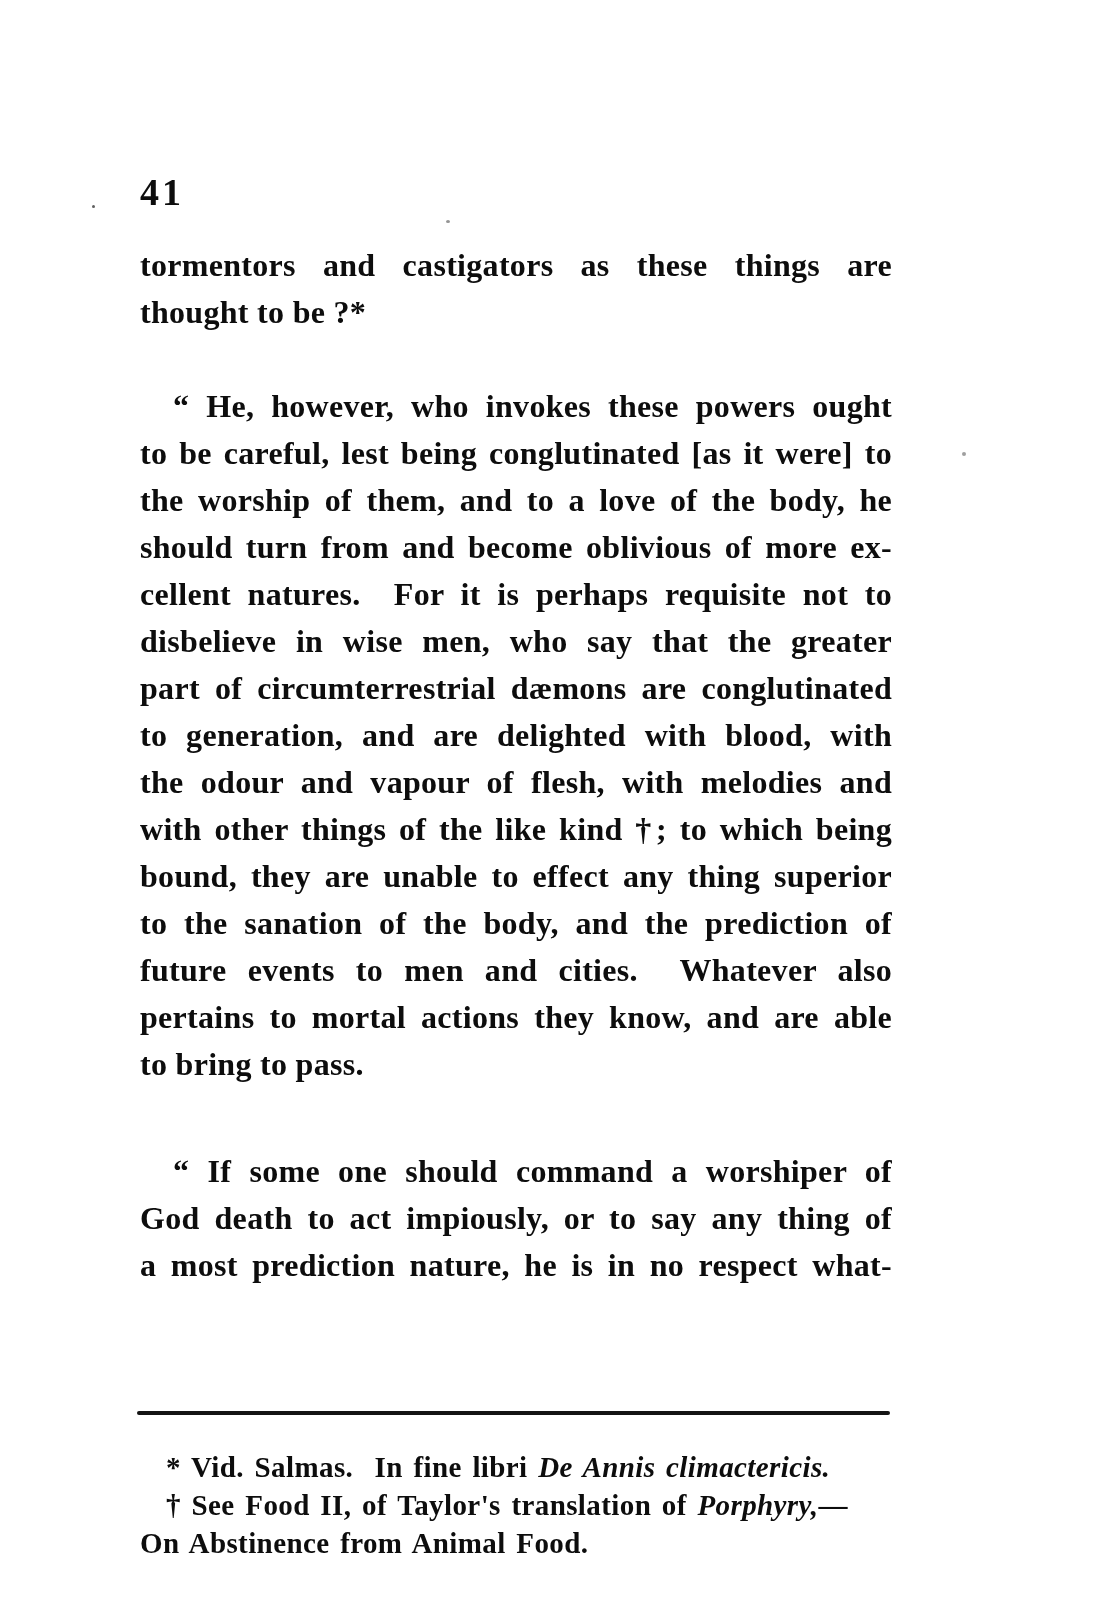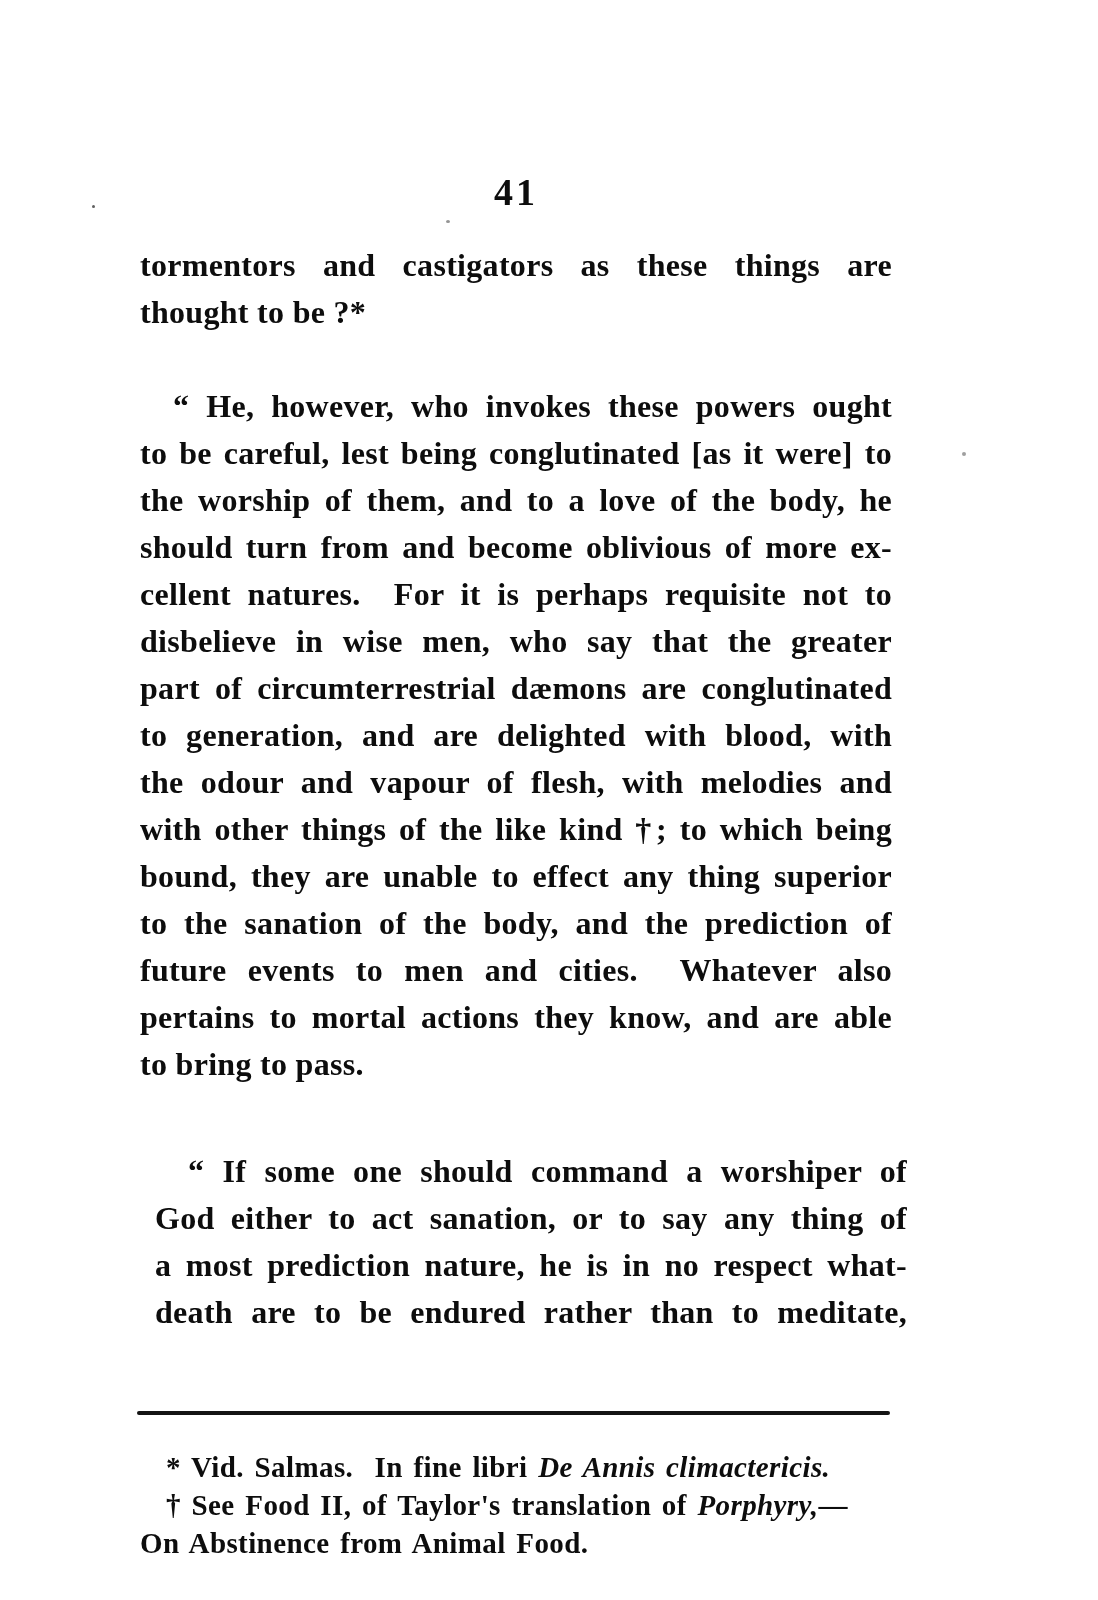--- a/index.html
+++ b/index.html
@@ -15,32 +15,31 @@
     overflow: hidden;
     font-family: "Liberation Serif", "DejaVu Serif", serif;
     color: #0d0d0d;
     font-weight: bold;
   }
   .page-number {
     position: absolute;
     top: 170px;
     left: 140px;
     width: 752px;
-    text-align: center;
     font-size: 38px;
     letter-spacing: 3px;
   }
   .para {
     position: absolute;
     left: 140px;
     width: 752px;
   }
   .p1 { top: 242px; }
   .p2 { top: 383px; }
-  .p3 { top: 1148px; margin-left: 15px; }
+  .p3 { top: 1148px; }
   .line {
     height: 47px;
     line-height: 47px;
     font-size: 32px;
     letter-spacing: 0.3px;
     text-align: justify;
     text-align-last: justify;
   }
   .line.last { text-align-last: left; }
   .line.indent { text-indent: 33px; }
@@ -103,23 +102,22 @@
     <div class="line last">to bring to pass.</div>
   </div>
 
   <div class="para p1">
     <div class="line">tormentors and castigators as these things are</div>
     <div class="line last">thought to be ?*</div>
   </div>
 
   <div class="para p3">
     <div class="line indent">“ If some one should command a worshiper of</div>
-    <div class="line">God either to act sanation, or to say any thing of</div>
+    <div class="line">God death to act impiously, or to say any thing of</div>
     <div class="line">a most prediction nature, he is in no respect what-</div>
-    <div class="line">death are to be endured rather than to meditate,</div>
   </div>
 
   <div class="rule"></div>
 
   <div class="footnotes">
     <div class="fline indent">
       <span>*</span><span> Vid. Salmas.&nbsp; In fine libri </span><i class="fn-italic">De Annis climactericis.</i><span></span>
     </div>
     <div class="fline indent">
       <span>†</span><span> See Food II, of Taylor's translation of </span><i class="fn-italic">Porphyry,</i><span>—</span>

